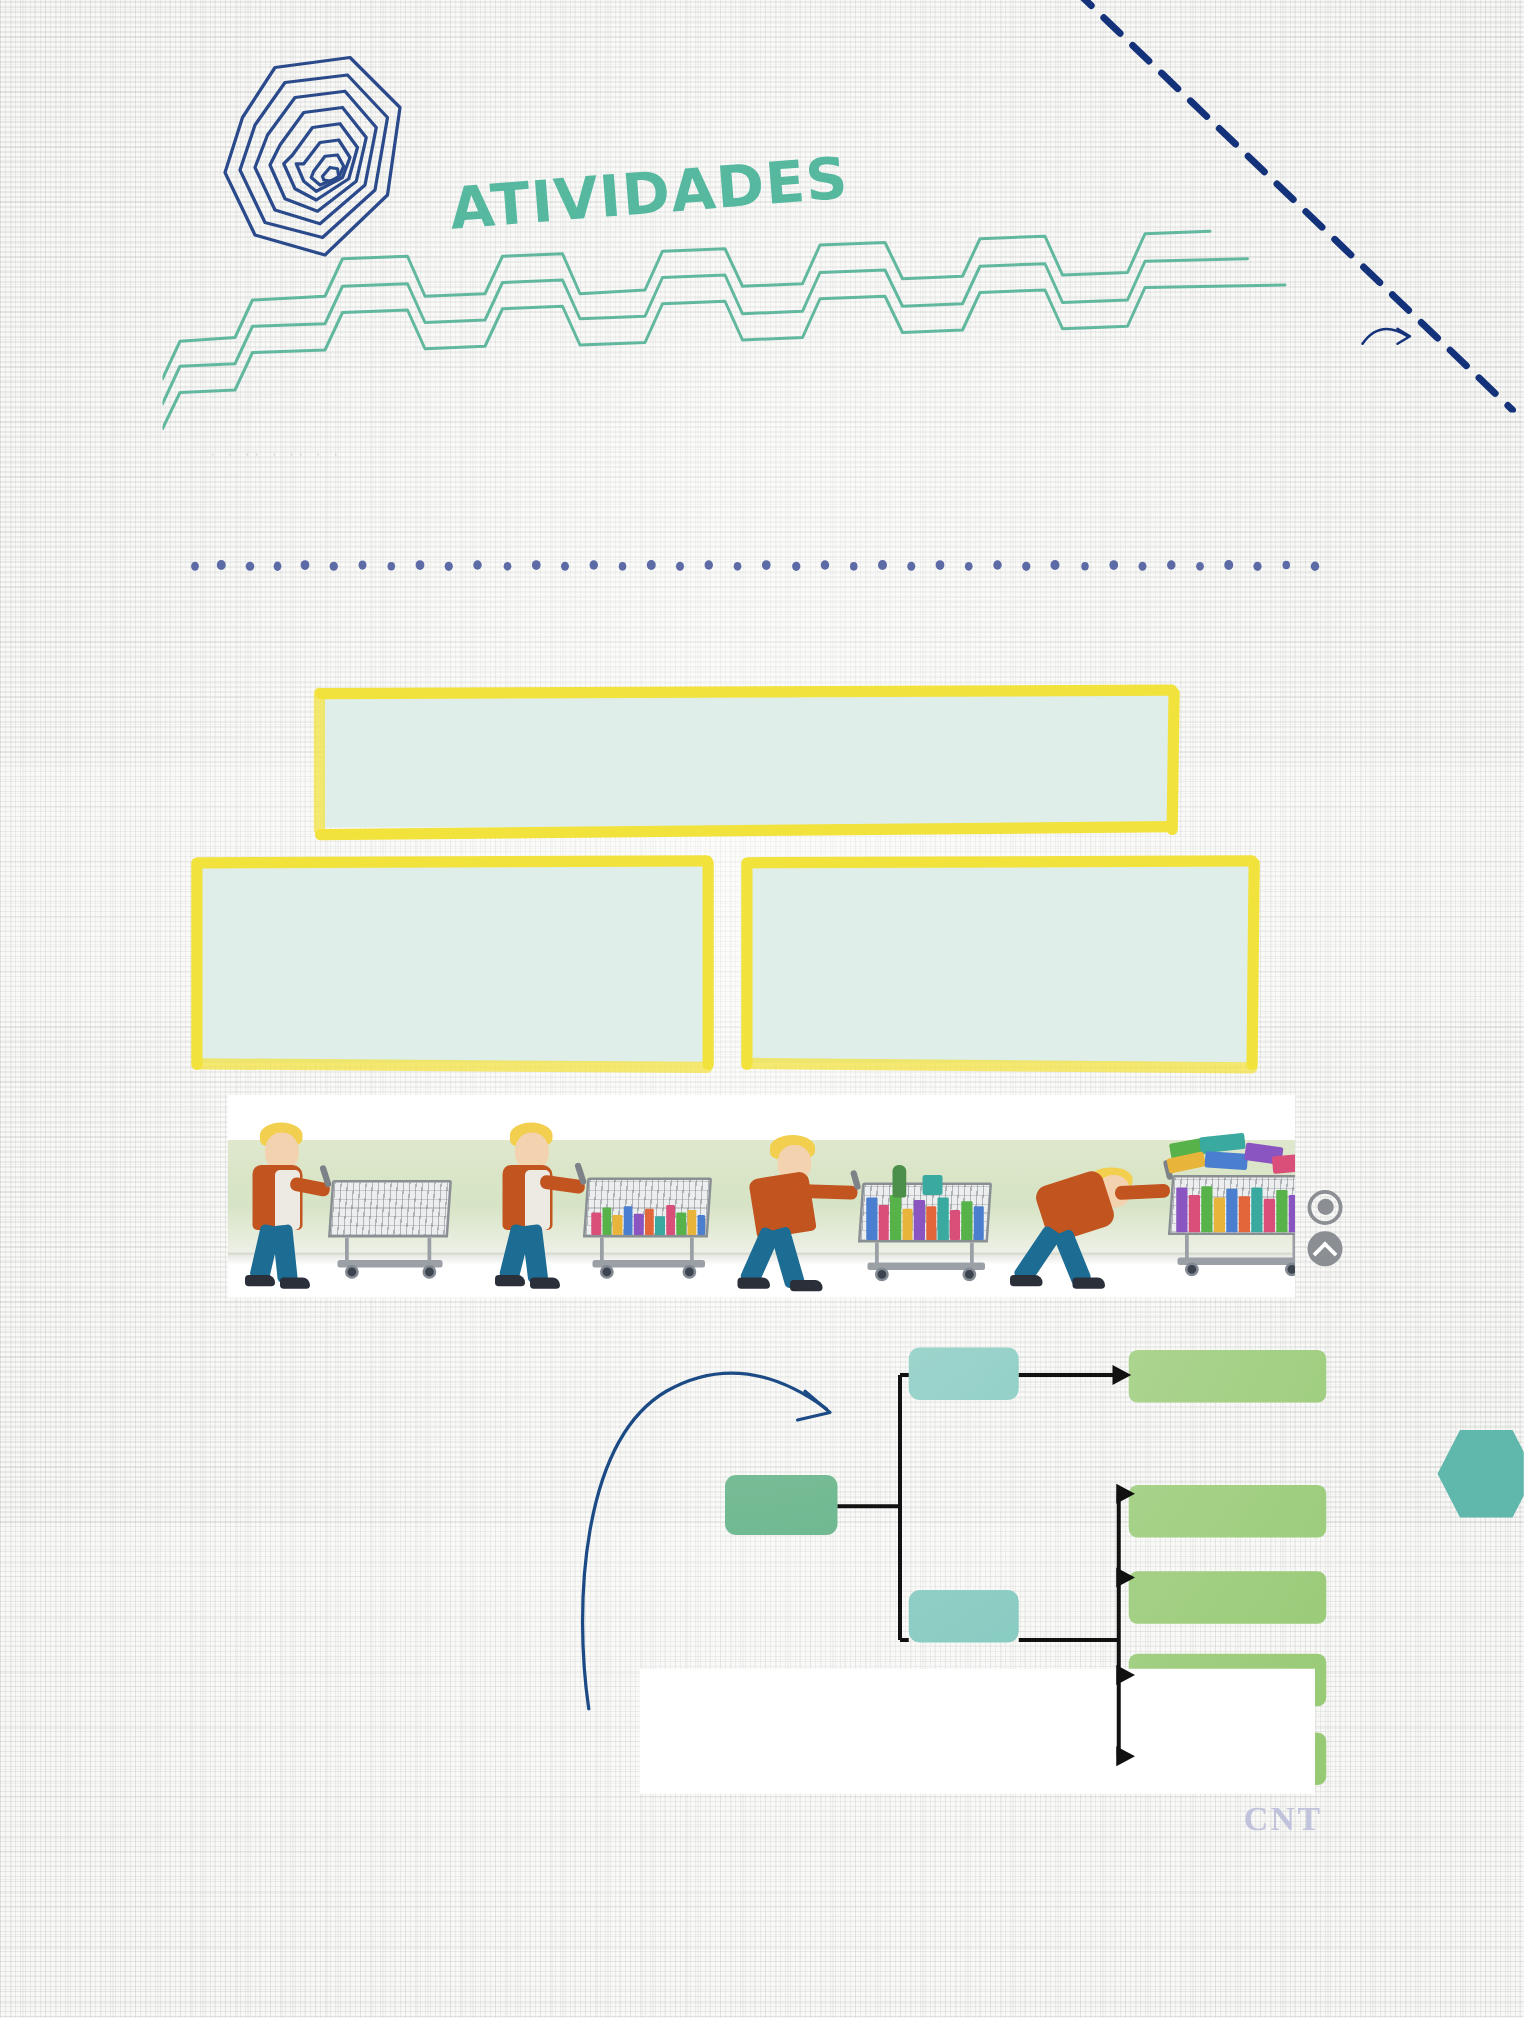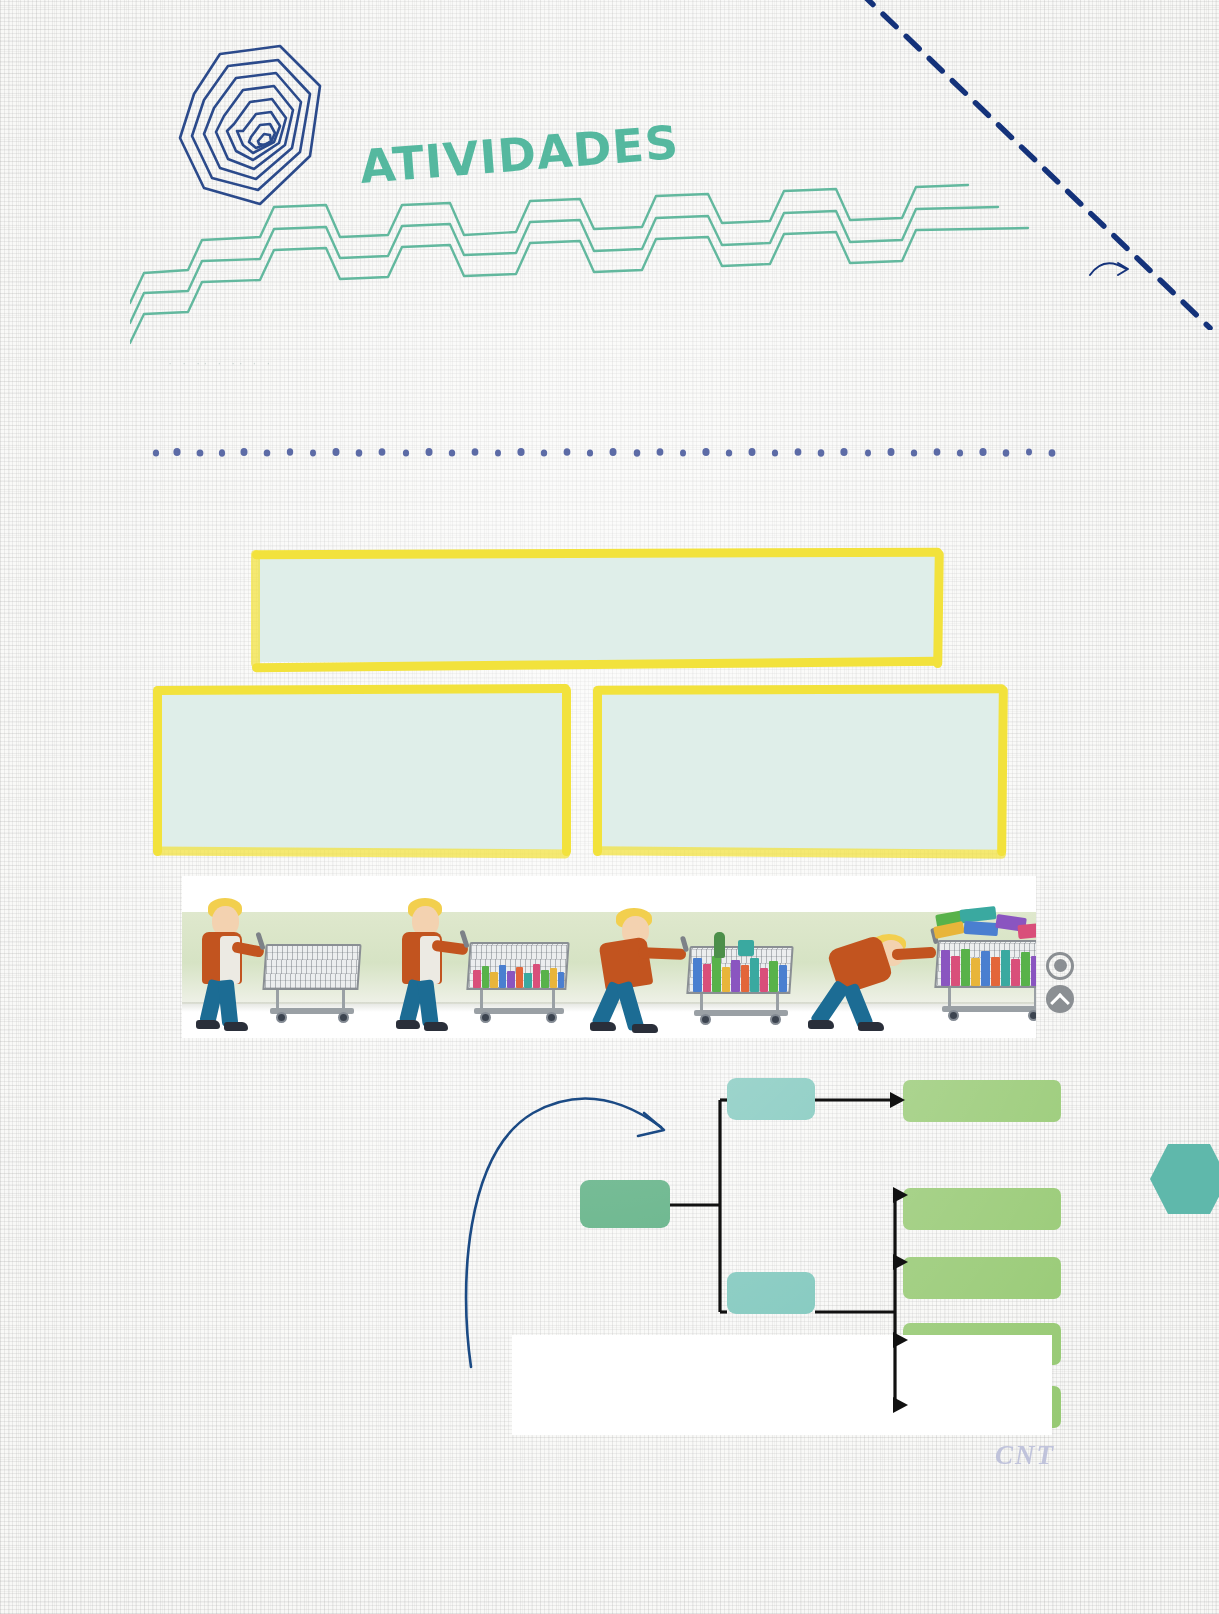--- a/index.html
+++ b/index.html
@@ -132,21 +132,21 @@
   #leaf-4{top:1323px;}
   #leaf-5{top:1386px;}
   #flow-connectors{position:absolute;z-index:3;left:450px;top:1060px;width:640px;height:390px;overflow:visible;}
   #curved-pointer{position:absolute;z-index:4;left:455px;top:1075px;width:230px;height:300px;overflow:visible;}
 
   
   #edge-hexagon{position:absolute;z-index:3;left:1142px;top:1138px;width:86px;height:82px;}
   #cnt-watermark{
     position:absolute;z-index:4;left:995px;top:1440px;
     color:#b8bcd8;font-size:27px;font-weight:bold;letter-spacing:2px;
-    font-family:"Liberation Serif", serif;opacity:.85;font-style:italic;
+    font-family:"Liberation Serif", serif;opacity:.85;
   }
 </style>
 </head>
 <body>
 
 <div id="paper-texture"></div>
 <div id="paper-vignette"></div>
 
 <svg class="layer" id="spiral-logo" viewBox="0 0 200 190">
   <g fill="none" stroke="#2b4a8b" stroke-width="2.6" stroke-linejoin="round" stroke-linecap="round">

